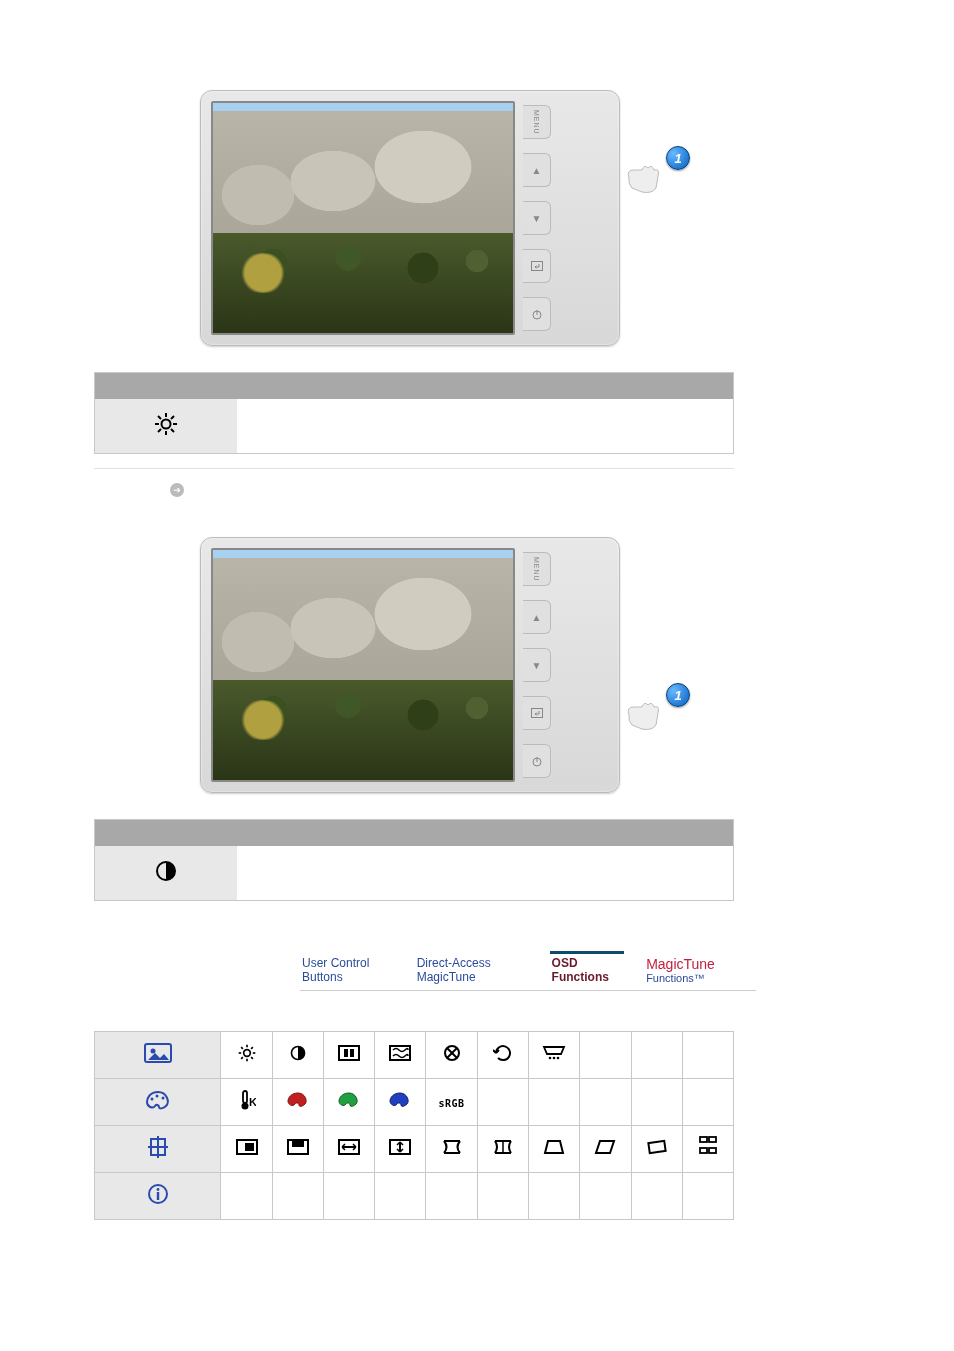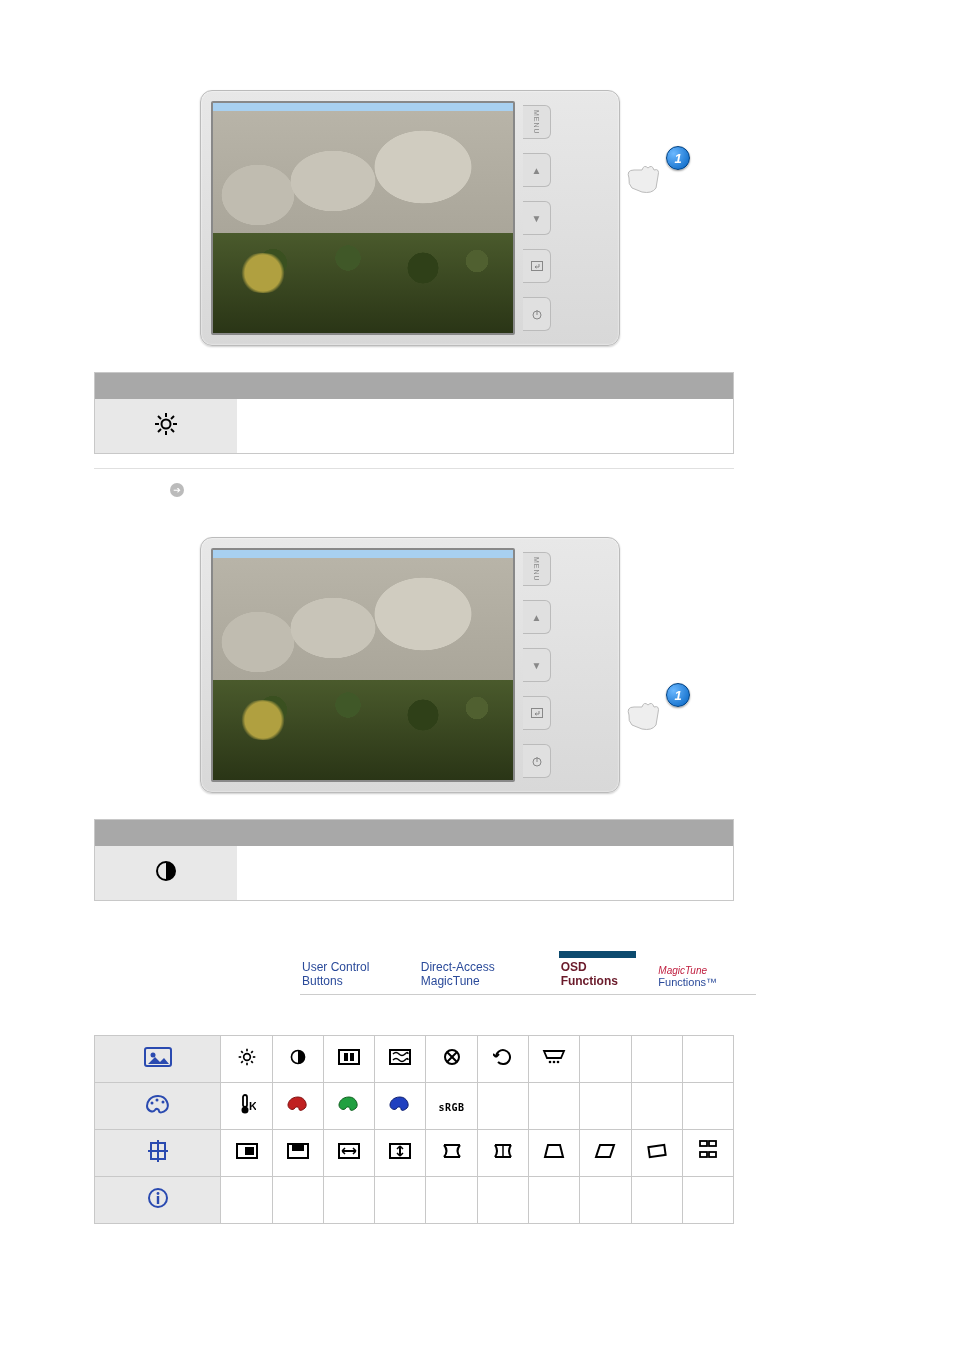--- a/index.html
+++ b/index.html
@@ -155,31 +155,31 @@
     border-radius: 50%;
     display: flex;
     align-items: center;
     justify-content: center;
     color: #fff;
     font-size: 9px;
   }
   .tabs {
     margin: 50px 0 0 300px;
     display: flex;
-    align-items: flex-end;
+    align-items: center;
     gap: 20px;
     font-size: 12px;
     border-bottom: 1px solid #ccc;
     width: 456px;
     padding-bottom: 2px;
   }
   .tab { color: #2a4a9a; cursor: pointer; padding: 4px 2px; }
-  .tab.active { color: #6a1a2a; font-weight: bold; border-top: 7px solid #0c4a6e; padding-top: 2px; }
+  .tab.active { color: #6a1a2a; font-weight: bold; border-top: 3px solid #0c4a6e; padding-top: 2px; }
   .tab.mt { color: #2a4a9a; font-size: 11px; }
-  .mt-logo { font-style: italic; color: #c02040; font-size: 10px; margin-right: 2px;}
+  .mt-logo { color: #c02040; font-size: 14px; margin-right: 2px;}
   .osd-grid {
     margin: 40px 0 0 94px;
     border-collapse: collapse;
     width: 640px;
   }
   .osd-grid td {
     border: 1px solid #c8c8c8;
     width: 50px;
     height: 44px;
     text-align: center;

